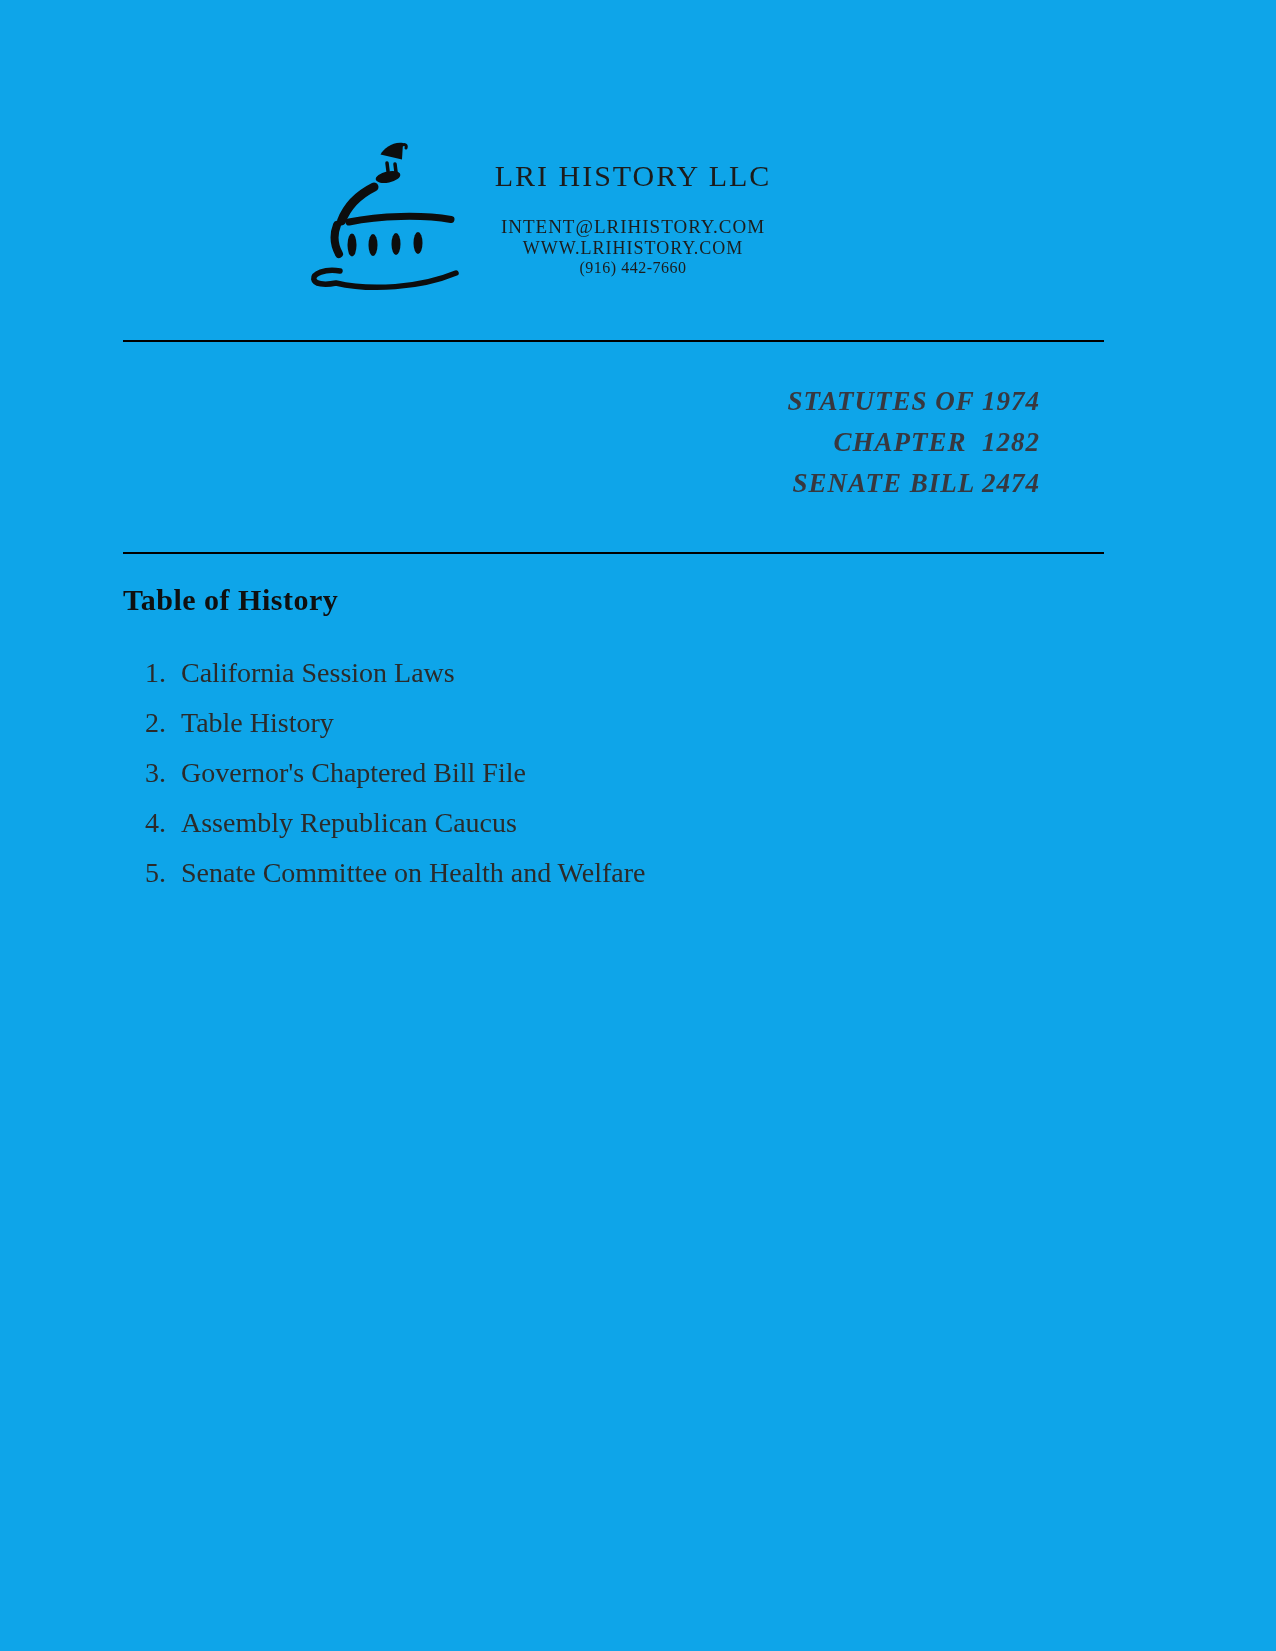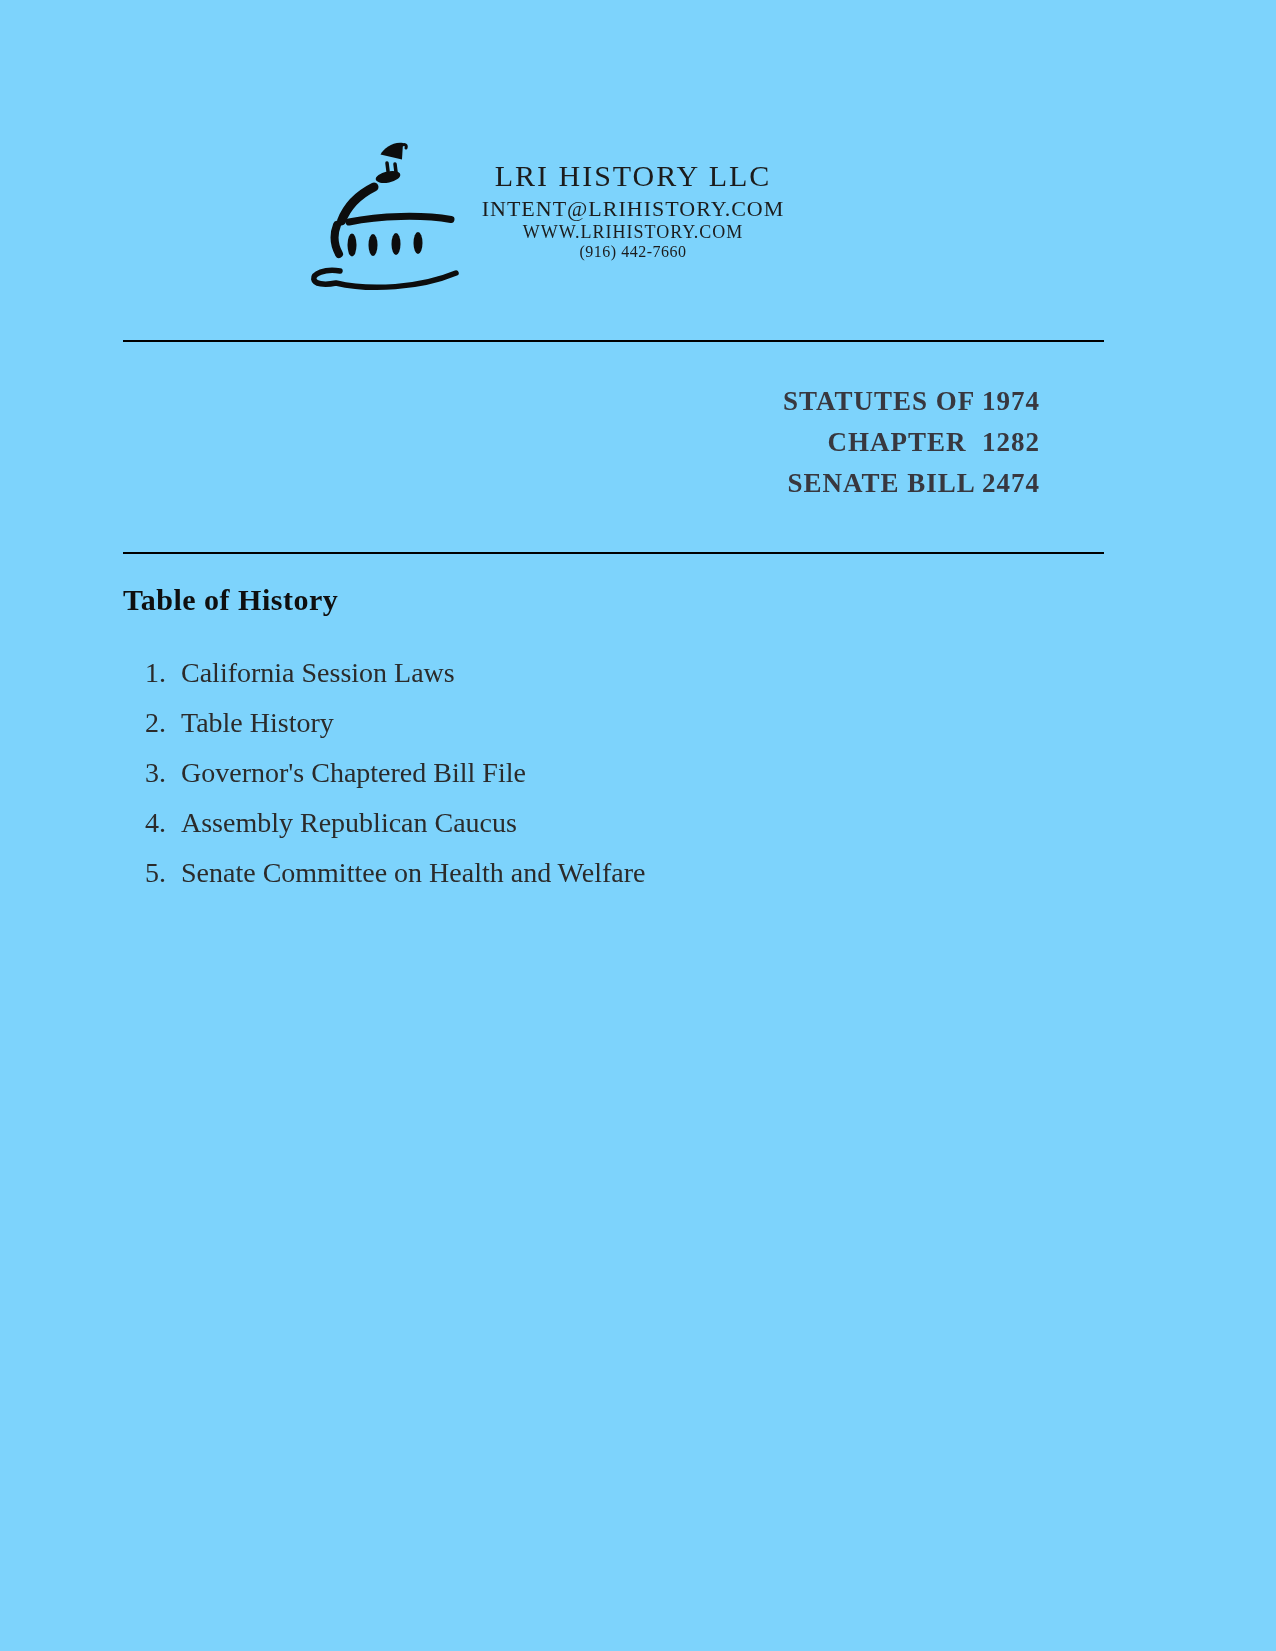--- a/index.html
+++ b/index.html
@@ -3,44 +3,45 @@
 <meta charset="utf-8">
 <style>
   html, body { margin: 0; padding: 0; }
   body {
     width: 1276px; height: 1651px;
     background: #ffffff;
     position: relative;
     font-family: "Liberation Serif", serif;
     overflow: hidden;
   }
-  .page { position: absolute; inset: 0; background: #7dd3fc; }
+  .page { position: absolute; inset: 0; background: #0ea5e9; }
 
   
   .logo { position: absolute; left: 310px; top: 140px; width: 150px; height: 158px; }
   .company {
     position: absolute; left: 450px; top: 156px; width: 366px;
     text-align: center; color: #1c1c1c;
   }
   .company-name  { font-size: 30px; letter-spacing: 2px; line-height: 40px; white-space: nowrap; }
-  .company-email { font-size: 22px; letter-spacing: 1px;   margin-top: 0;  white-space: nowrap; }
+  .company-email { font-size: 19px; letter-spacing: 1px;   margin-top: 20px;  white-space: nowrap; }
   .company-web   { font-size: 18px; letter-spacing: 1px;   white-space: nowrap; }
   .company-phone { font-size: 16px; letter-spacing: 0.5px; white-space: nowrap; }
 
   
   .rule { position: absolute; left: 123px; width: 981px; height: 0; border-top: 2px solid #000000; }
   .rule-top    { top: 340px; }
   .rule-bottom { top: 552px; }
 
   
   .statutes {
     position: absolute; right: 236px; top: 381px;
     text-align: right; font-weight: bold;
     font-size: 27px; line-height: 41px;
     letter-spacing: 1px;
+    font-style: italic;
   }
   .statutes-line { white-space: pre; }
 
   
   .toc-heading {
     position: absolute; left: 123px; top: 583px;
     font-size: 30px; font-weight: bold; color: #0f0f0f;
     letter-spacing: 0.5px; white-space: nowrap;
   }
   .toc-list { position: absolute; left: 145px; top: 648px; }

